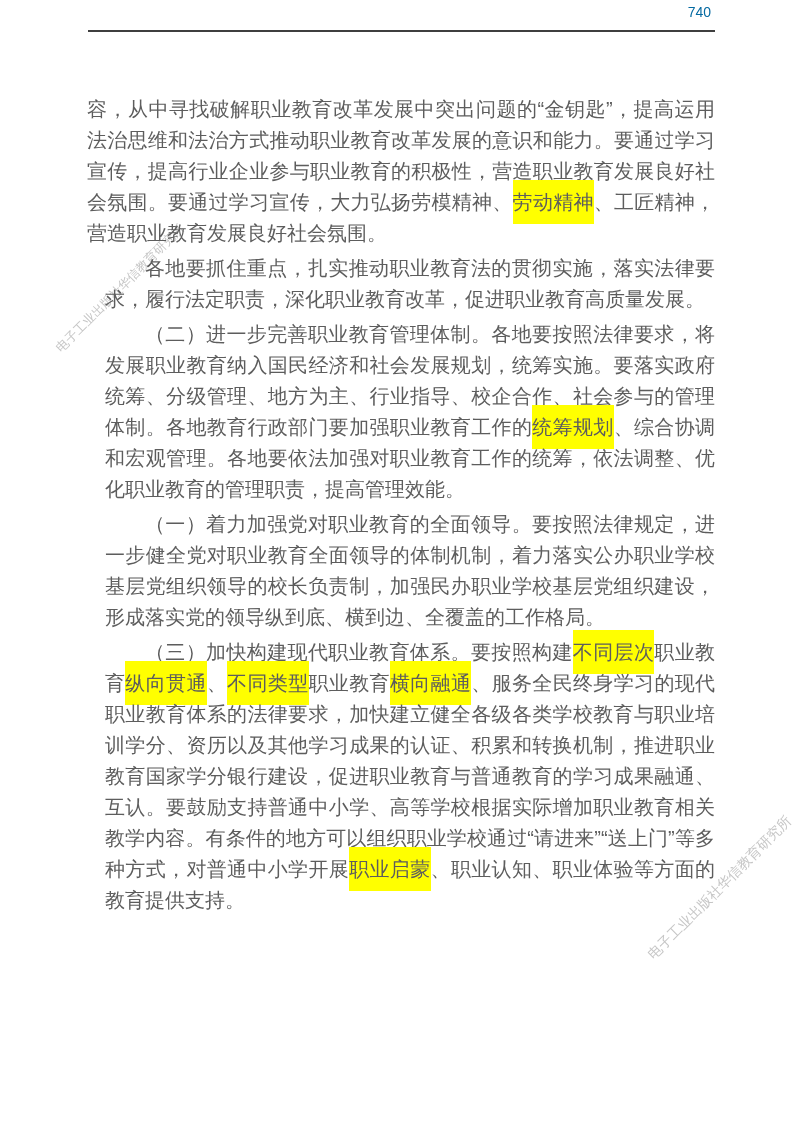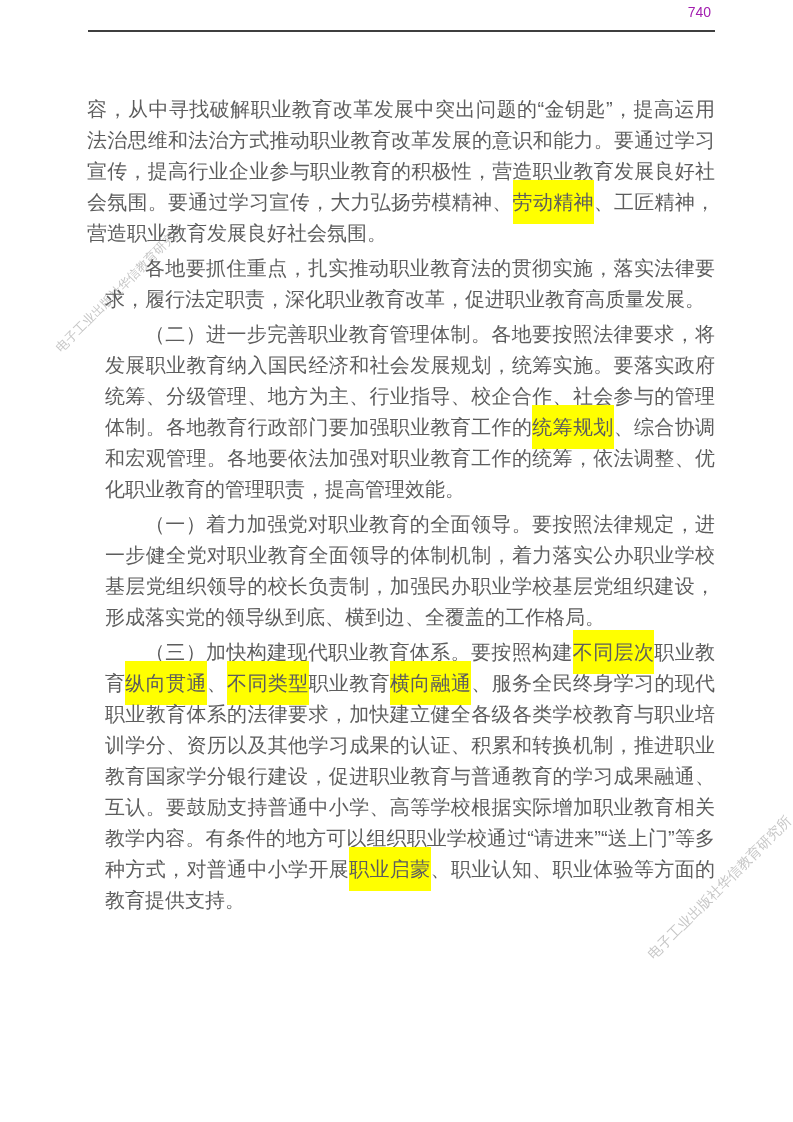--- a/index.html
+++ b/index.html
@@ -13,21 +13,21 @@
     background: var(--page-bg, #ffffff);
     overflow: hidden;
   }
 
   .page-number {
     position: absolute;
     top: 3px;
     right: 82px;
     font-size: 14px;
     line-height: 18px;
-    color: #a21caf;
+    color: #0369a1;
     margin-left: 22px;
   }
 
   .header-rule {
     position: absolute;
     top: 30px;
     left: 88px;
     width: 627px;
     height: 2px;
     background: var(--rule-color, #3f3f3f);

